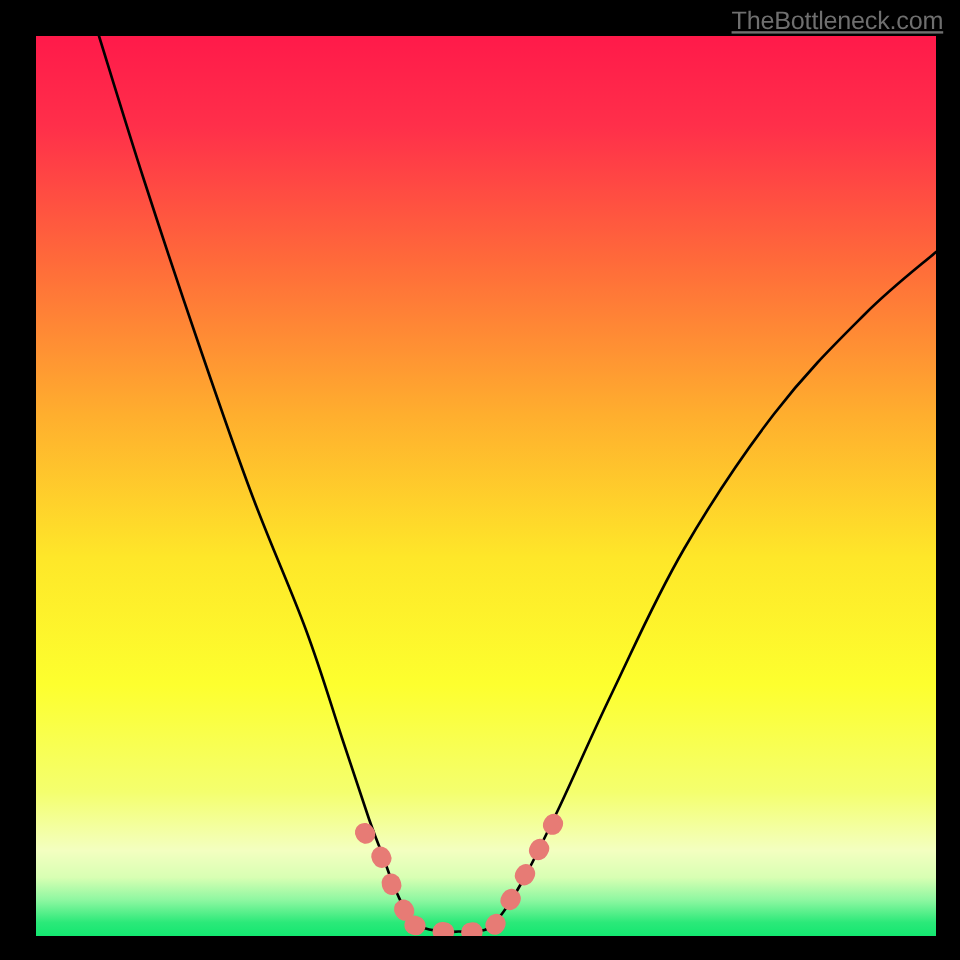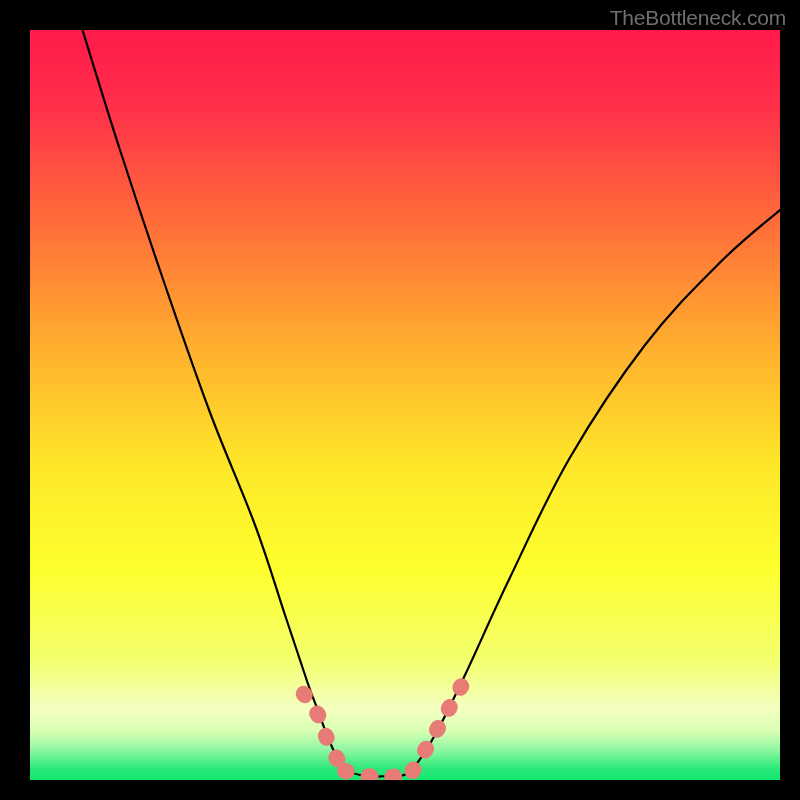--- a/index.html
+++ b/index.html
@@ -36,20 +36,21 @@
     inset: 0;
   }
   .watermark {
     position: absolute;
     top: 6px;
     right: 14px;
     color: #6f6f6f;
     font-size: 21px;
     letter-spacing: -0.2px;
     user-select: none;
+    text-decoration: underline;
   }
 </style>
 </head>
 <body>
 
 <div class="frame">
 
   <div class="plot-area">
 
     <svg class="gradient" viewBox="0 0 750 750" preserveAspectRatio="none">

